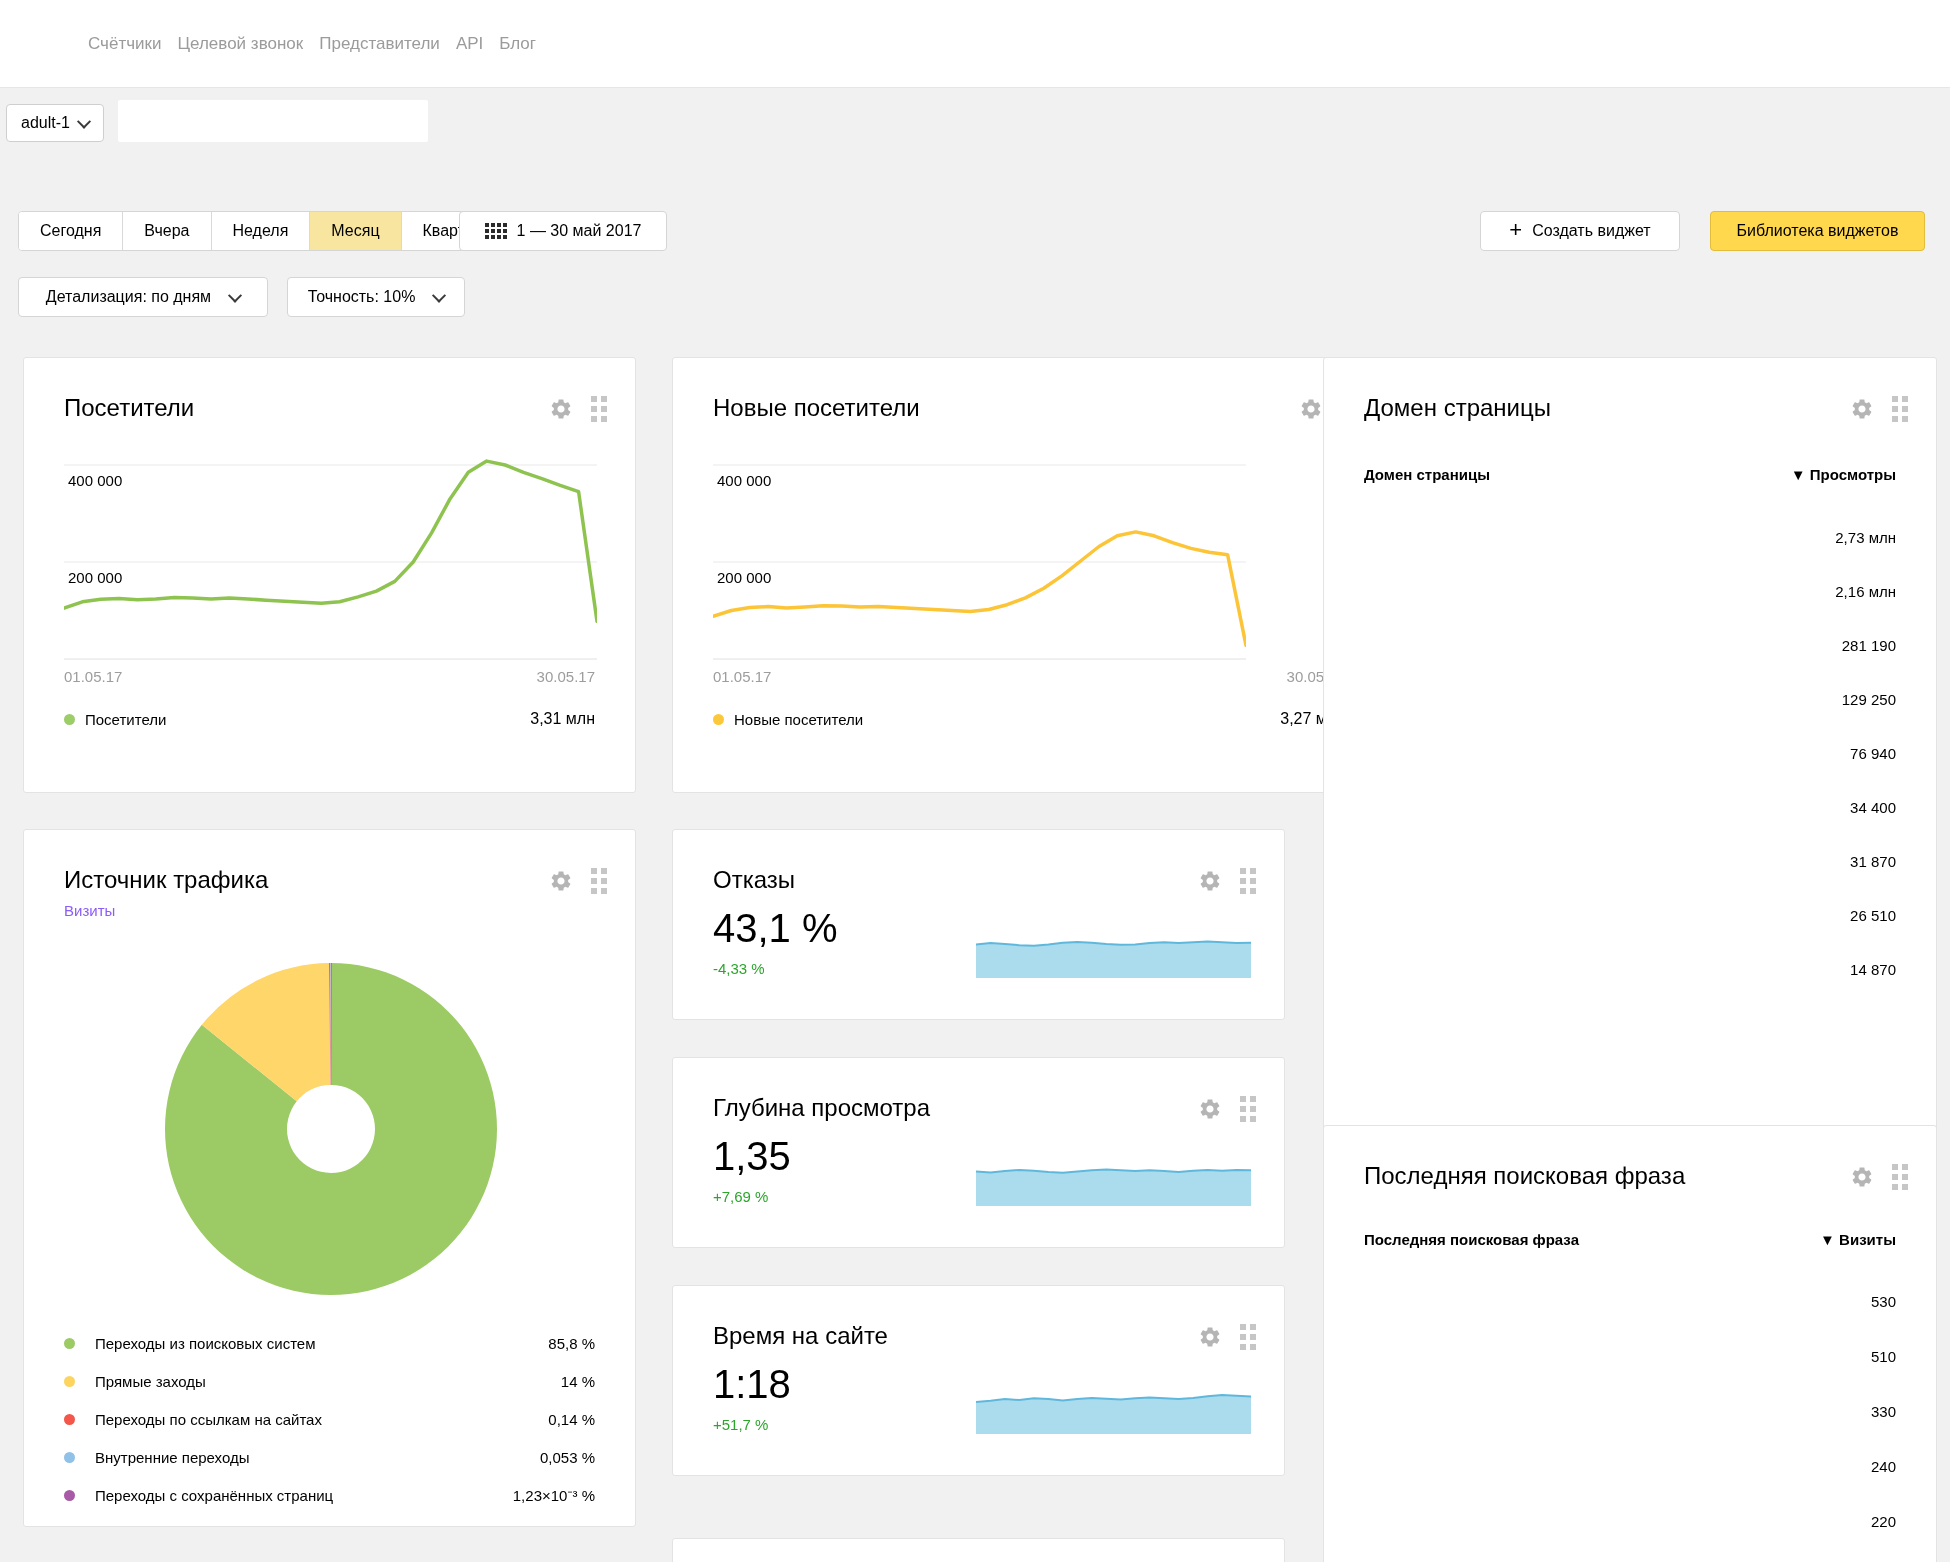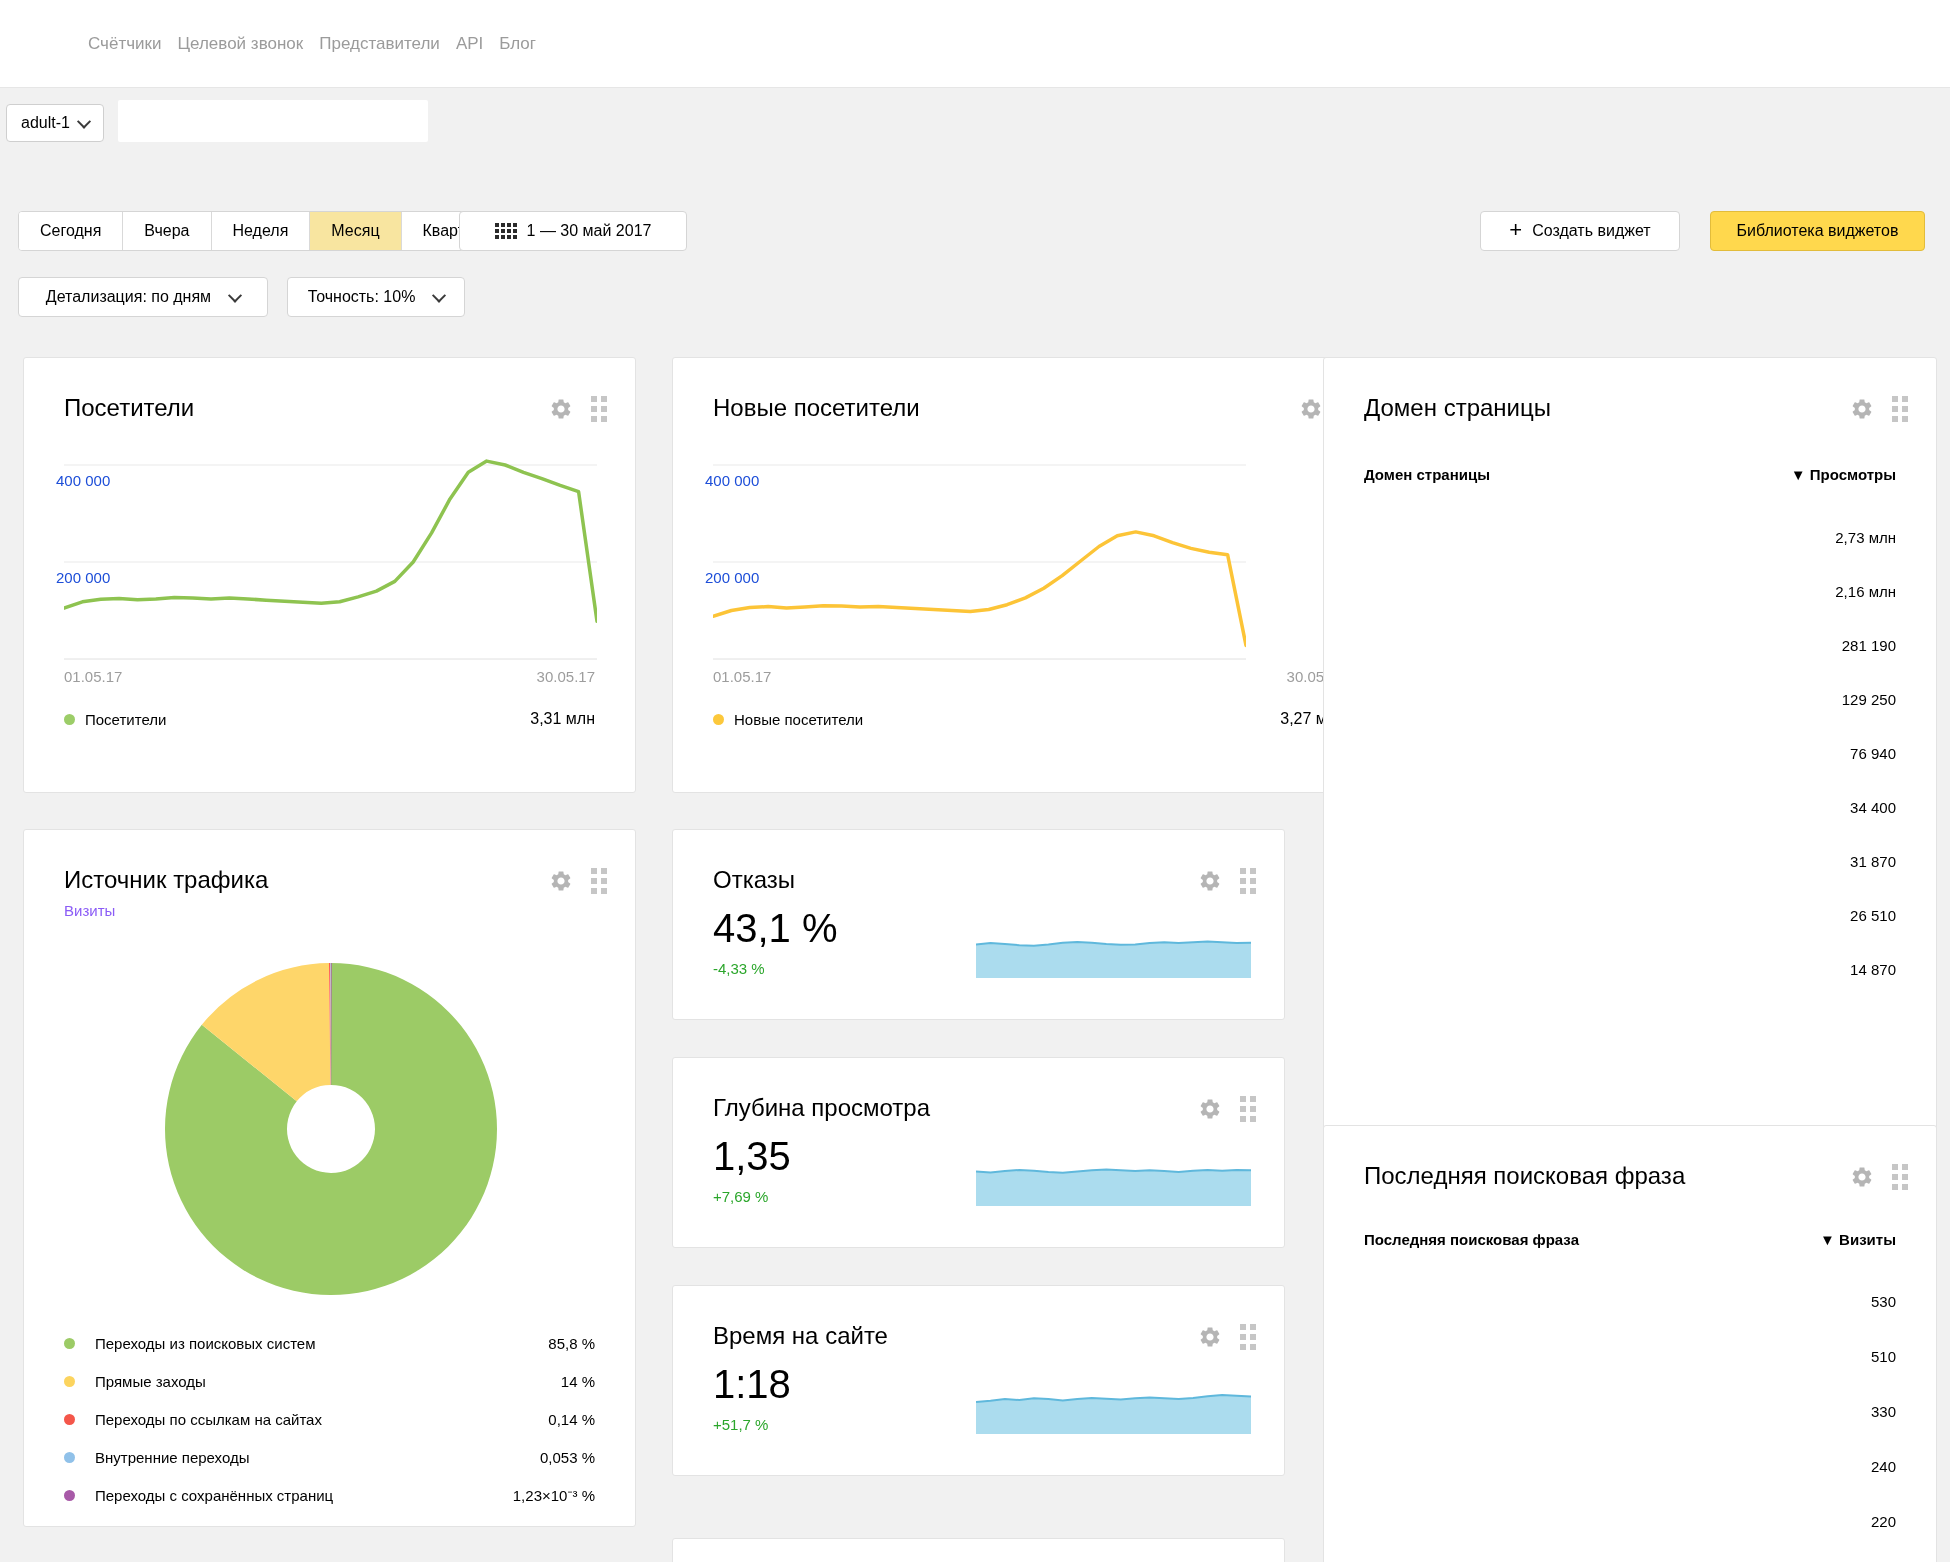--- a/index.html
+++ b/index.html
@@ -48,21 +48,21 @@
          box-sizing:border-box}
   .w-title{position:absolute;left:40px;top:36px;font-size:24px;color:#000;cursor:pointer}
   .w-sub{position:absolute;left:40px;top:72px;font-size:15px;color:#8b5cf6}
   .w-icons{position:absolute;top:38px;right:28px;display:flex;gap:18px;align-items:center}
   .gear{width:24px;height:24px;cursor:pointer}
   .gear path{fill:#b5b5b5}
   .handle{display:grid;grid-template-columns:6px 6px;grid-auto-rows:6px;gap:4px;cursor:grab}
   .handle i{background:#c6c6c6;display:block}
 
   .chart-line{position:absolute;left:40px;top:60px}
-  .y-tick{position:absolute;left:32px;font-size:15px;color:#1d4ed8}
+  .y-tick{position:absolute;left:44px;font-size:15px;color:#000000}
   .x-labels{position:absolute;left:40px;right:40px;top:310px;display:flex;
             justify-content:space-between;font-size:15px;color:#9d9d9d}
   .w-legend{position:absolute;left:40px;right:40px;top:352px;display:flex;
             align-items:center;justify-content:space-between}
   .lg-left{display:flex;align-items:center;gap:10px;font-size:15px;cursor:pointer}
   .dot{width:11px;height:11px;border-radius:50%;display:inline-block;flex:0 0 auto}
   .lg-total{font-size:16px}
 
   
   .t-head{position:absolute;left:40px;right:40px;display:flex;
@@ -105,21 +105,21 @@
 
   <div class="periods">
     <button>Сегодня</button>
     <button>Вчера</button>
     <button>Неделя</button>
     <button class="sel">Месяц</button>
     <button>Квартал</button>
     <button>Год</button>
   </div>
 
-  <div class="btn" style="left:459px;top:211px;width:228px">
+  <div class="btn" style="left:459px;top:211px;width:208px">
     <span class="calgrid">
       <i></i>
         <i></i>
         <i></i>
         <i></i>
         <i></i>
         <i></i>
         <i></i>
         <i></i>
         <i></i>

